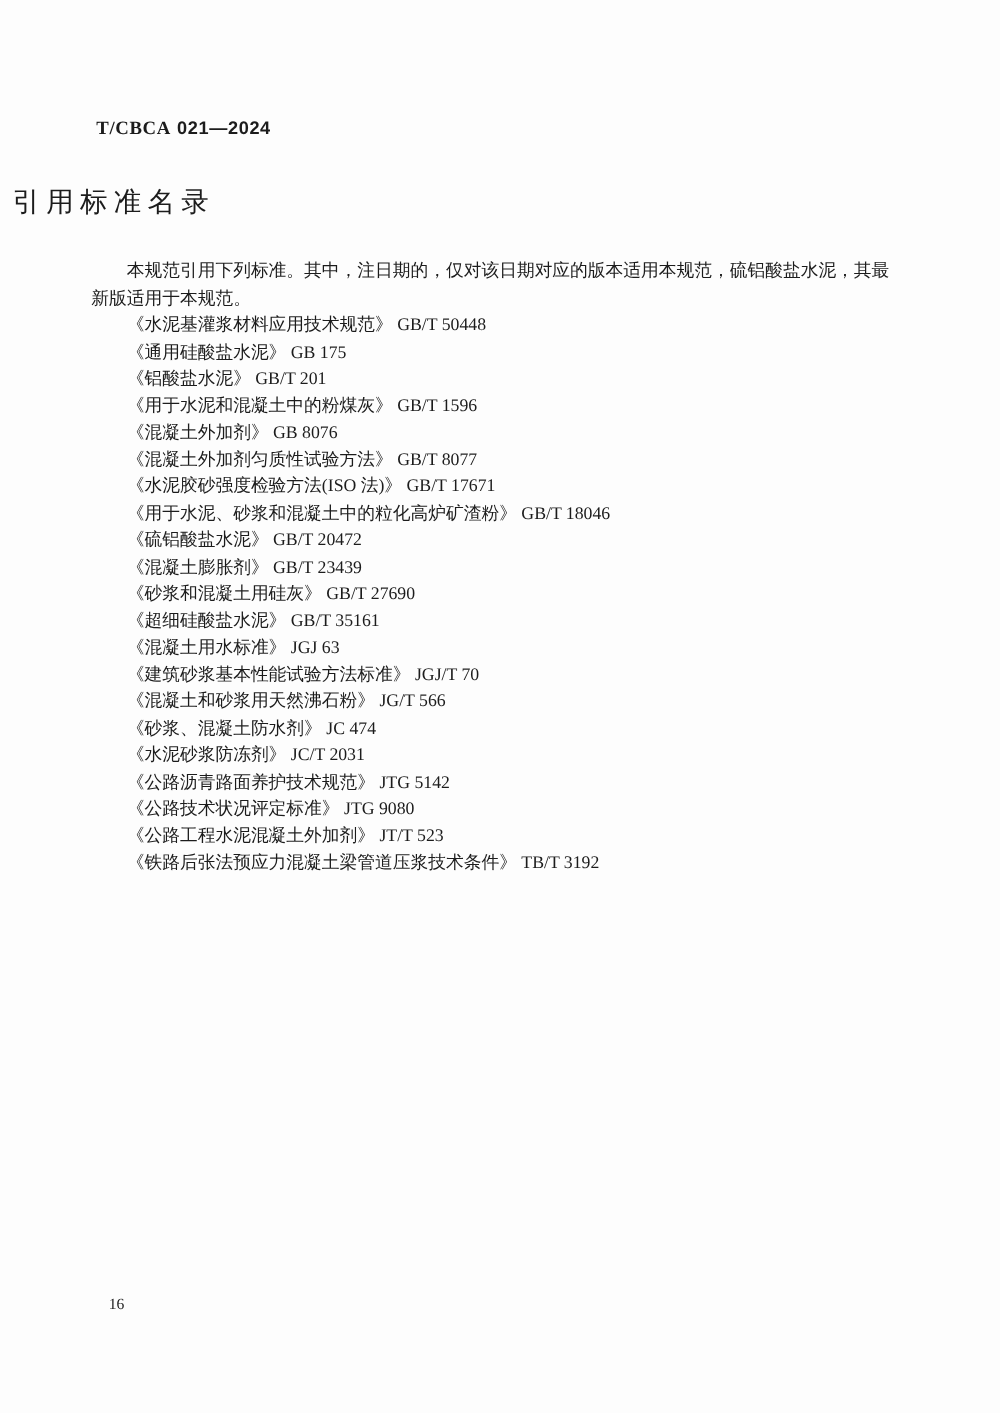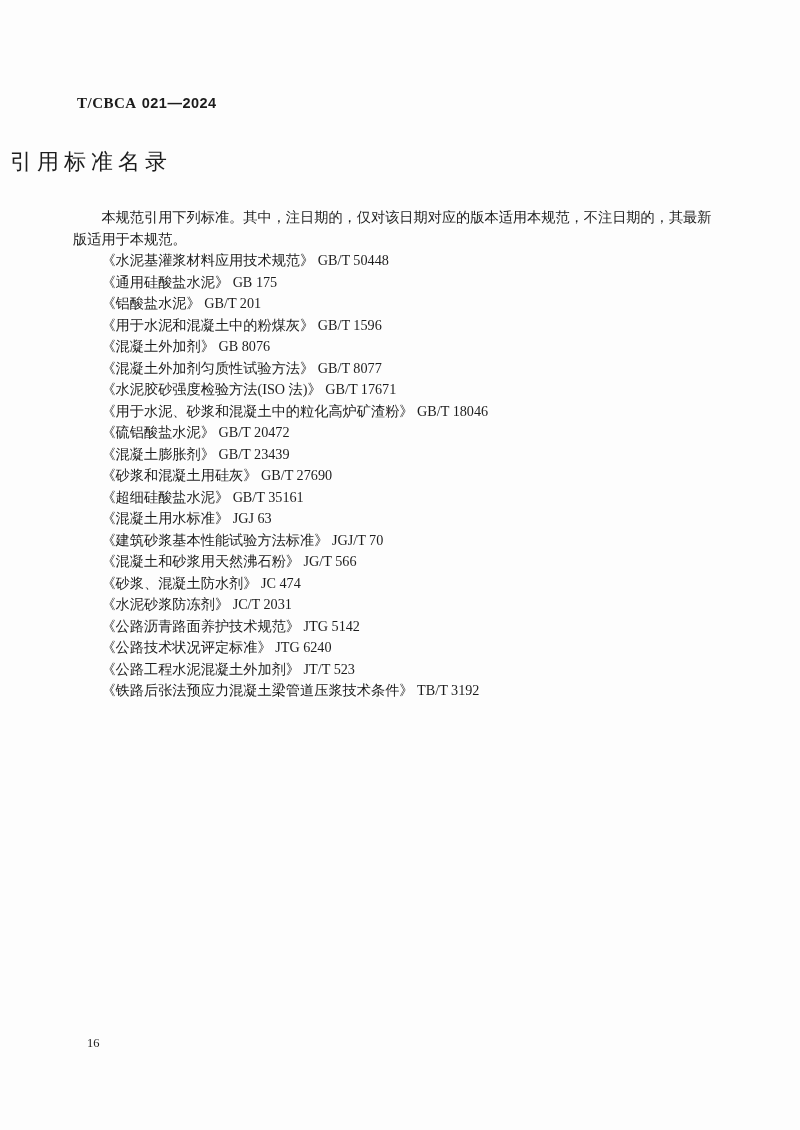--- a/index.html
+++ b/index.html
@@ -76,39 +76,39 @@
 </head>
 <body>
 
 <div class="doc-header">
   <span class="code-prefix">T/CBCA</span><span class="code-number">021—2024</span>
 </div>
 
 <h1 class="doc-title">引用标准名录</h1>
 
 <div class="doc-body">
-  <p class="intro-paragraph">本规范引用下列标准。其中，注日期的，仅对该日期对应的版本适用本规范，不注日期的，其最新版适用于本规范。</p>
+  <p class="intro-paragraph">本规范引用下列标准。其中，注日期的，仅对该日期对应的版本适用本规范，硫铝酸盐水泥，其最新版适用于本规范。</p>
   <div class="std-list">
       <div class="std-item"><span>《水泥基灌浆材料应用技术规范》</span> <span>GB/T 50448</span></div>
       <div class="std-item"><span>《通用硅酸盐水泥》</span> <span>GB 175</span></div>
       <div class="std-item"><span>《铝酸盐水泥》</span> <span>GB/T 201</span></div>
       <div class="std-item"><span>《用于水泥和混凝土中的粉煤灰》</span> <span>GB/T 1596</span></div>
       <div class="std-item"><span>《混凝土外加剂》</span> <span>GB 8076</span></div>
       <div class="std-item"><span>《混凝土外加剂匀质性试验方法》</span> <span>GB/T 8077</span></div>
       <div class="std-item"><span>《水泥胶砂强度检验方法(ISO 法)》</span> <span>GB/T 17671</span></div>
       <div class="std-item"><span>《用于水泥、砂浆和混凝土中的粒化高炉矿渣粉》</span> <span>GB/T 18046</span></div>
       <div class="std-item"><span>《硫铝酸盐水泥》</span> <span>GB/T 20472</span></div>
       <div class="std-item"><span>《混凝土膨胀剂》</span> <span>GB/T 23439</span></div>
       <div class="std-item"><span>《砂浆和混凝土用硅灰》</span> <span>GB/T 27690</span></div>
       <div class="std-item"><span>《超细硅酸盐水泥》</span> <span>GB/T 35161</span></div>
       <div class="std-item"><span>《混凝土用水标准》</span> <span>JGJ 63</span></div>
       <div class="std-item"><span>《建筑砂浆基本性能试验方法标准》</span> <span>JGJ/T 70</span></div>
       <div class="std-item"><span>《混凝土和砂浆用天然沸石粉》</span> <span>JG/T 566</span></div>
       <div class="std-item"><span>《砂浆、混凝土防水剂》</span> <span>JC 474</span></div>
       <div class="std-item"><span>《水泥砂浆防冻剂》</span> <span>JC/T 2031</span></div>
       <div class="std-item"><span>《公路沥青路面养护技术规范》</span> <span>JTG 5142</span></div>
-      <div class="std-item"><span>《公路技术状况评定标准》</span> <span>JTG 6240</span></div>
+      <div class="std-item"><span>《公路技术状况评定标准》</span> <span>JTG 9080</span></div>
       <div class="std-item"><span>《公路工程水泥混凝土外加剂》</span> <span>JT/T 523</span></div>
       <div class="std-item"><span>《铁路后张法预应力混凝土梁管道压浆技术条件》</span> <span>TB/T 3192</span></div>
     </div>
 </div>
 
 <div class="page-footer">16</div>
 
 </body></html>

